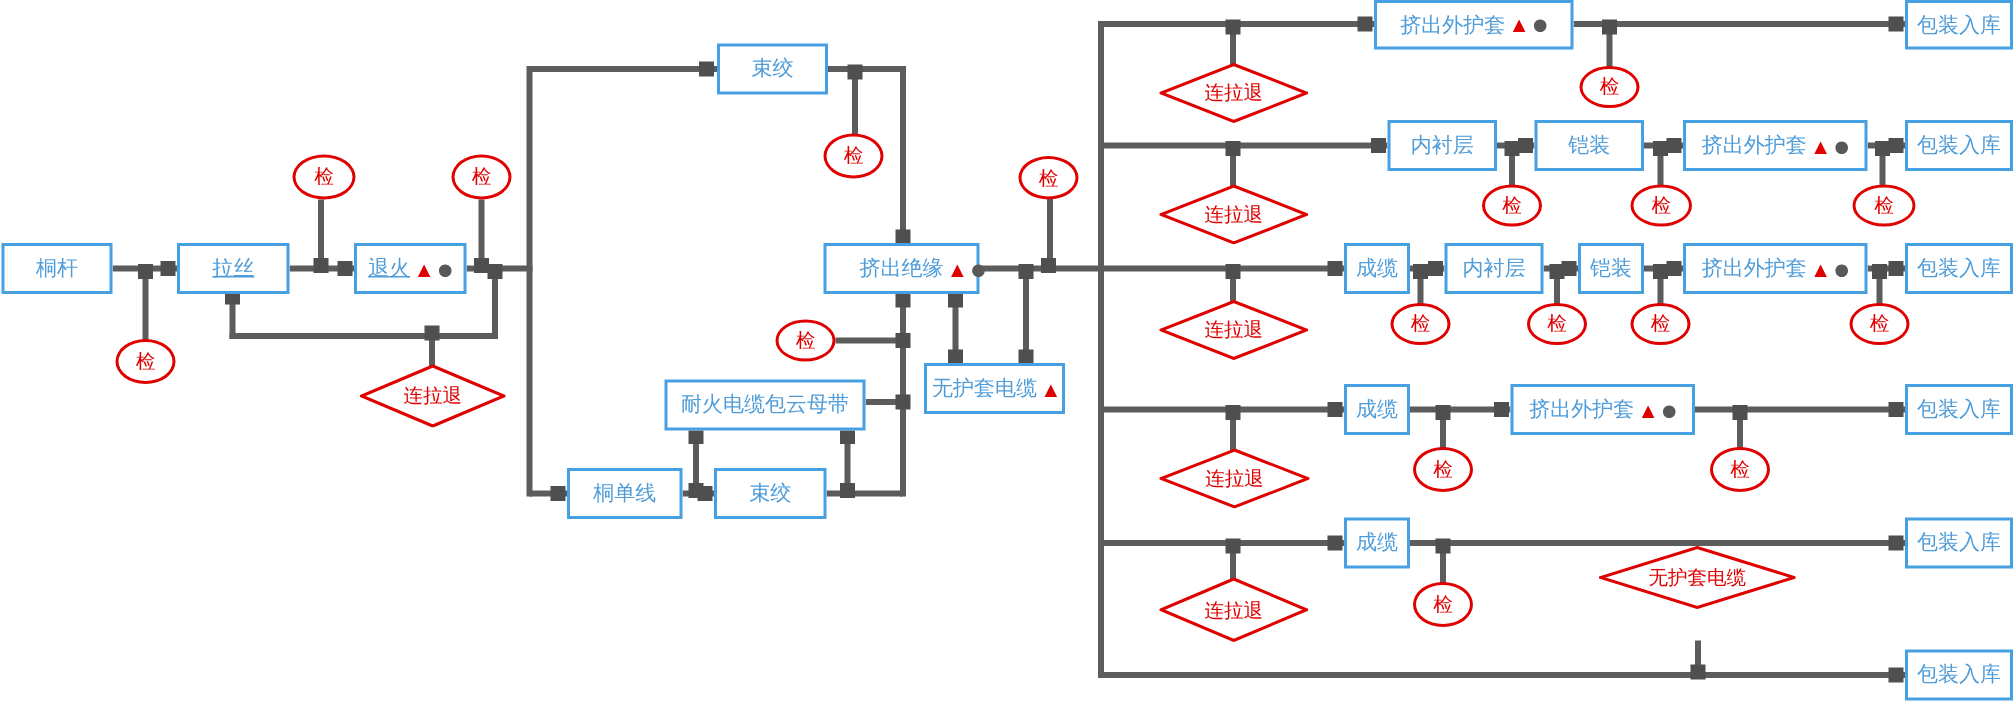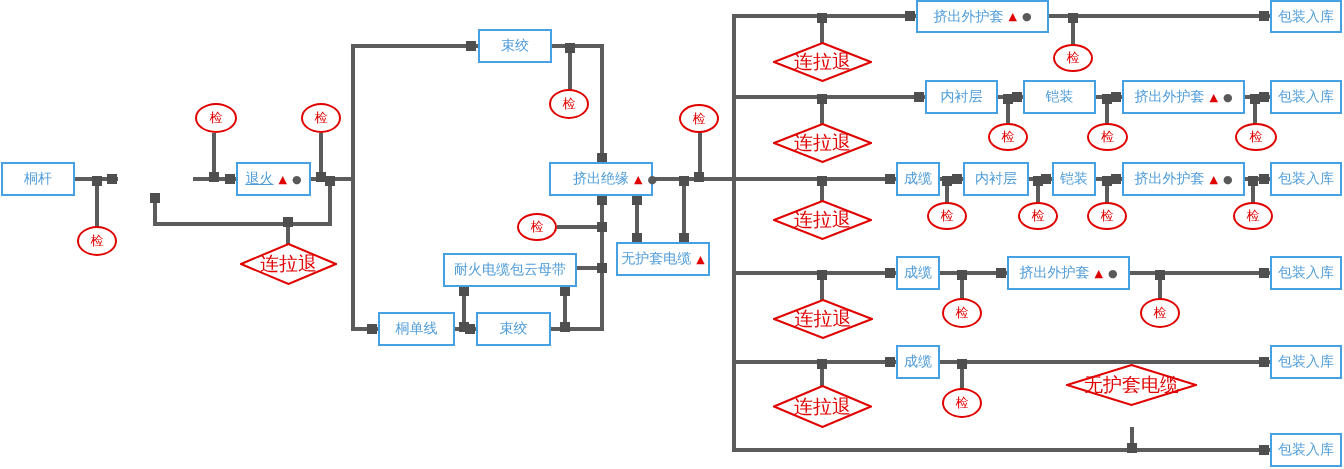--- a/index.html
+++ b/index.html
@@ -9,21 +9,21 @@
   .dot{position:absolute;width:10px;height:10px;background:#4f4f4f;}
   .node{position:absolute;box-sizing:border-box;display:flex;align-items:center;justify-content:center;background:#ffffff;}
   .box{border:2px solid #47a0e2;color:#4e9cd9;font-size:14px;gap:5px;white-space:nowrap;}
   .box .lbl{color:#4e9cd9;}
   .box .lbl.u{text-decoration:underline;}
   .mk-tri{color:#e00000;font-size:11px;line-height:1;}
   .mk-cir{color:#595959;font-size:11px;line-height:1;}
   .oval{border:2px solid #e00000;border-radius:50%;color:#e00000;font-size:13px;}
   .diam{background:transparent;border:none;}
   .diam svg{position:absolute;left:0;top:0;}
-  .diam .lbl{position:relative;color:#e00000;font-size:19px;white-space:nowrap;text-align:right;}
+  .diam .lbl{position:relative;color:#e00000;font-size:13px;white-space:nowrap;text-align:right;}
 </style>
 </head>
 <body>
 
 <div class="canvas">
     <div class="seg" style="left: 75px; top: 177px; width: 43px; height: 4px;"></div>
     <div class="seg" style="left: 95px; top: 179px; width: 4px; height: 49px;"></div>
     <div class="seg" style="left: 193px; top: 177px; width: 43px; height: 4px;"></div>
     <div class="seg" style="left: 212px; top: 133px; width: 4px; height: 46px;"></div>
     <div class="seg" style="left: 311px; top: 177px; width: 44px; height: 4px;"></div>
@@ -138,20 +138,23 @@
     <div class="dot" style="left: 1259px; top: 268px;"></div>
     <div class="dot" style="left: 885px; top: 357px;"></div>
     <div class="dot" style="left: 817px; top: 359px;"></div>
     <div class="dot" style="left: 957px; top: 359px;"></div>
     <div class="dot" style="left: 1259px; top: 357px;"></div>
     <div class="dot" style="left: 1127px; top: 443px;"></div>
     <div class="dot" style="left: 1259px; top: 445px;"></div>
     <div class="node box" style="left: 1px; top: 162px; width: 74px; height: 34px;">
       <span class="lbl">桐杆</span>
     </div>
+    <div class="node box" style="left: 118px; top: 162px; width: 75px; height: 34px;">
+      <span class="lbl u">拉丝</span>
+    </div>
     <div class="node box" style="left: 236px; top: 162px; width: 75px; height: 34px;">
       <span class="lbl u">退火</span>
       <span class="mk-tri">▲</span>
       <span class="mk-cir">●</span>
     </div>
     <div class="node box" style="left: 478px; top: 29px; width: 74px; height: 34px;">
       <span class="lbl">束绞</span>
     </div>
     <div class="node box" style="left: 549px; top: 162px; width: 104px; height: 34px; padding-left: 28px;">
       <span class="lbl">挤出绝缘</span>

